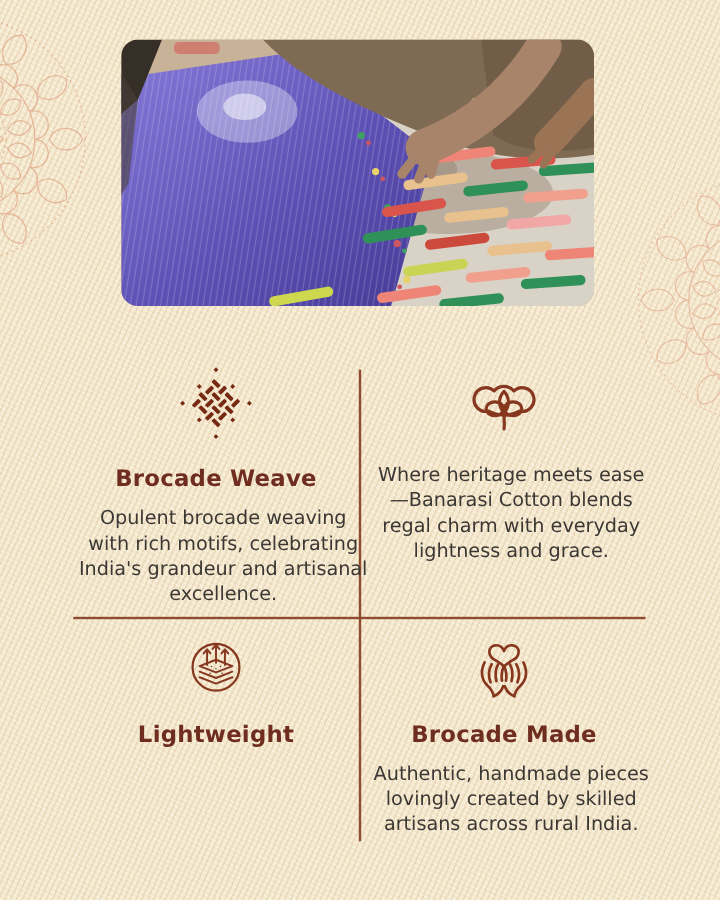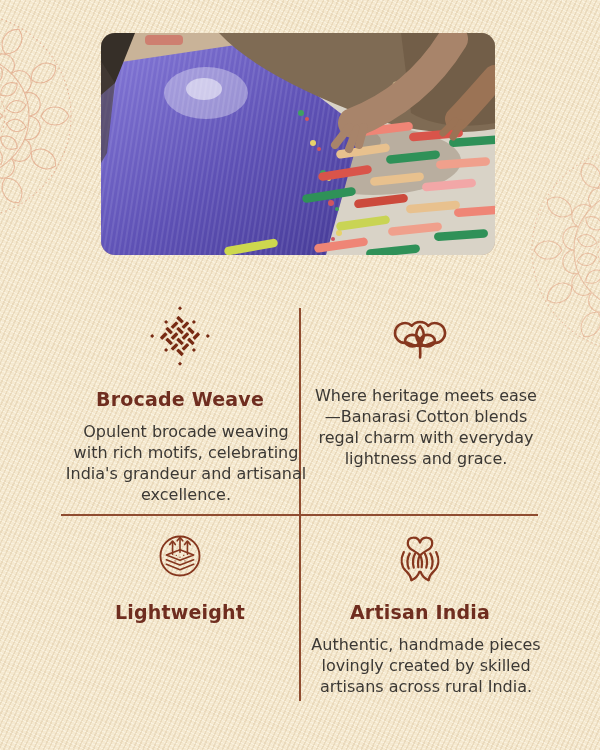--- a/index.html
+++ b/index.html
@@ -357,19 +357,19 @@
           <path d="M40.5 64.5 C38.5 57 39 50 42.5 43.5"></path>
           <path d="M47.5 64 C46.5 57.5 47 51.5 49.5 46.5"></path>
           <path d="M37 83.5 Q46 80 49 71"></path>
           <path d="M74.5 41 C80 52 78.5 63 71 70 C66.5 74 64 78.5 63 83.5"></path>
           <path d="M67 66 C70 58.5 69.5 50 65.5 43"></path>
           <path d="M59.5 64.5 C61.5 57 61 50 57.5 43.5"></path>
           <path d="M52.5 64 C53.5 57.5 53 51.5 50.5 46.5"></path>
           <path d="M63 83.5 Q54 80 51 71"></path>
         </svg>
       </div>
-      <h3 class="feature-title">Artisan India</h3>
+      <h3 class="feature-title">Brocade Made</h3>
       <p class="feature-desc">Authentic, handmade pieces
 lovingly created by skilled
 artisans across rural India.</p>
     </div>
   </div>
 </div>
 
 </body></html>

